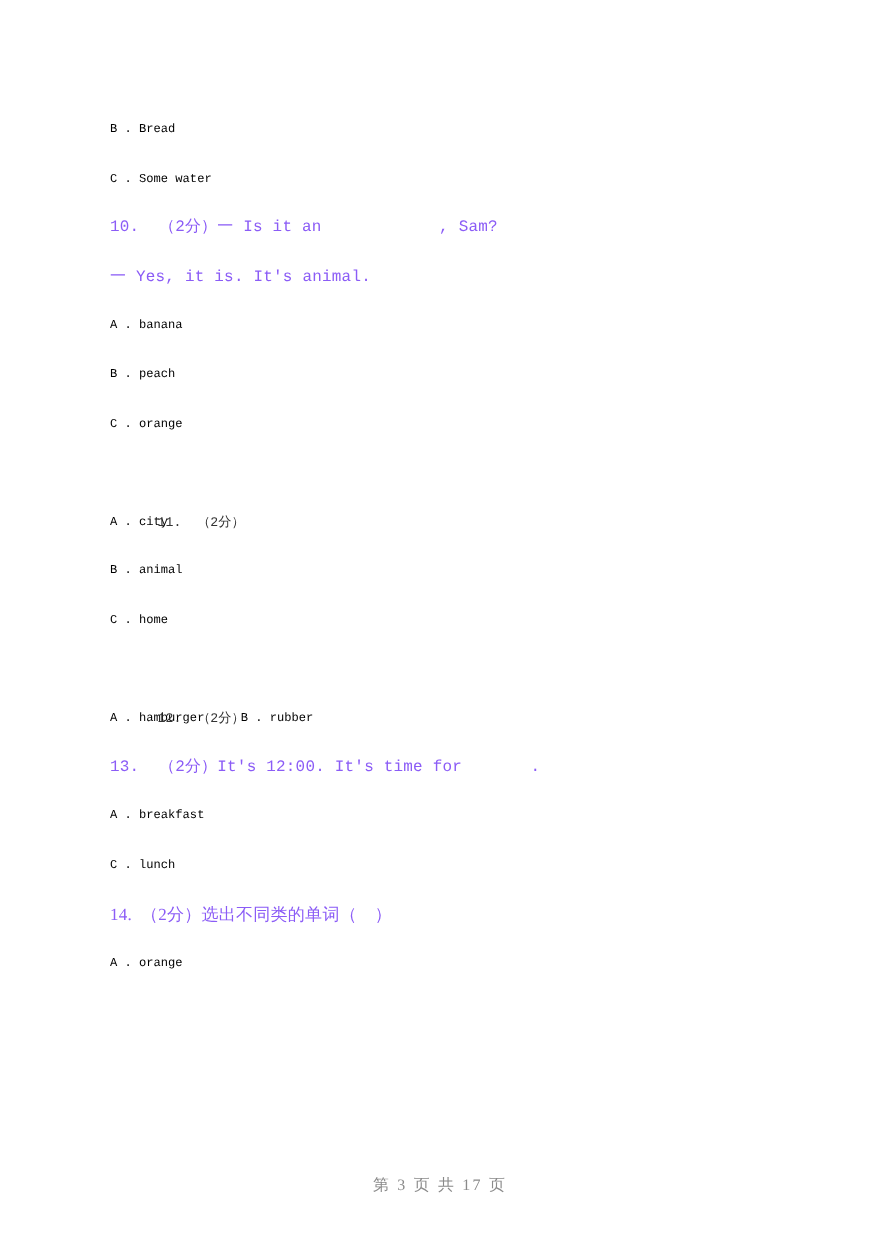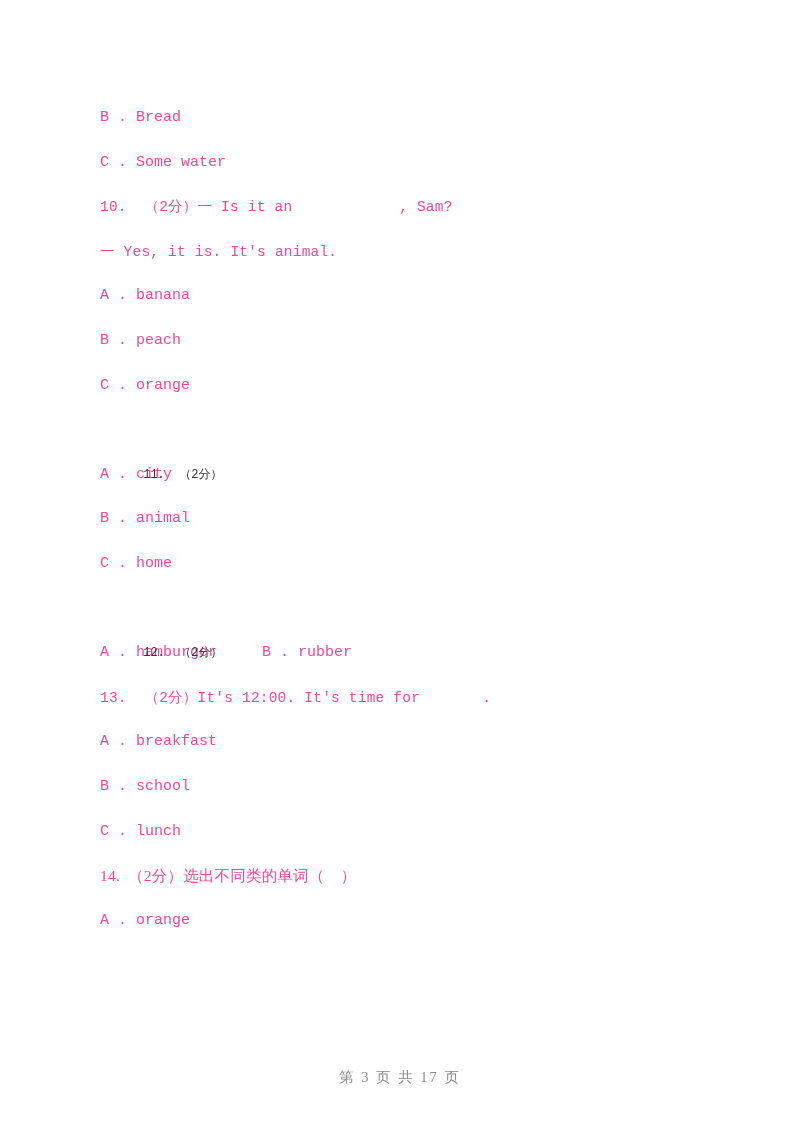--- a/index.html
+++ b/index.html
@@ -26,34 +26,34 @@
   .content {
     position: absolute;
     left: 100px;
     top: 96px;
     width: 620px;
   }
   .line {
     font-family: "Liberation Mono", "DejaVu Sans Mono", monospace;
     font-size: 14.5px;
     line-height: 44.6px;
-    color: #ec4899;
+    color: #8b5cf6;
     white-space: pre;
     letter-spacing: 0.2px;
     position: relative;
   }
   .line.cjk {
     font-family: "Liberation Serif", "DejaVu Serif", serif;
     font-size: 15.5px;
   }
   .opt {
     font-family: "Liberation Mono", "DejaVu Sans Mono", monospace;
-    font-size: 15px;
+    font-size: 11px;
     line-height: 44.6px;
-    color: #ec4899;
+    color: #000000;
     white-space: pre;
   }
 
   
   .imgline {
     position: relative;
     height: 44.6px;
     line-height: 44.6px;
     white-space: pre;
     font-family: "Liberation Mono", "DejaVu Sans Mono", monospace;
@@ -158,21 +158,20 @@
       <span>12.  （2分）</span>
       <span class="fig fig-burger">
         
       </span>
     </div>
 
     <div class="opt">A . hamburger     B . rubber</div>
 
     <div class="line">13.  （2分）It's 12:00. It's time for       .</div>
     <div class="opt">A . breakfast</div>
-    <div class="opt">B . school</div>
     <div class="opt">C . lunch</div>
 
     <div class="line cjk">14.  （2分）选出不同类的单词（    ）</div>
     <div class="opt">A . orange</div>
 
   </div>
 
   <div class="footer">第 3 页 共 17 页</div>
 
 </div>

